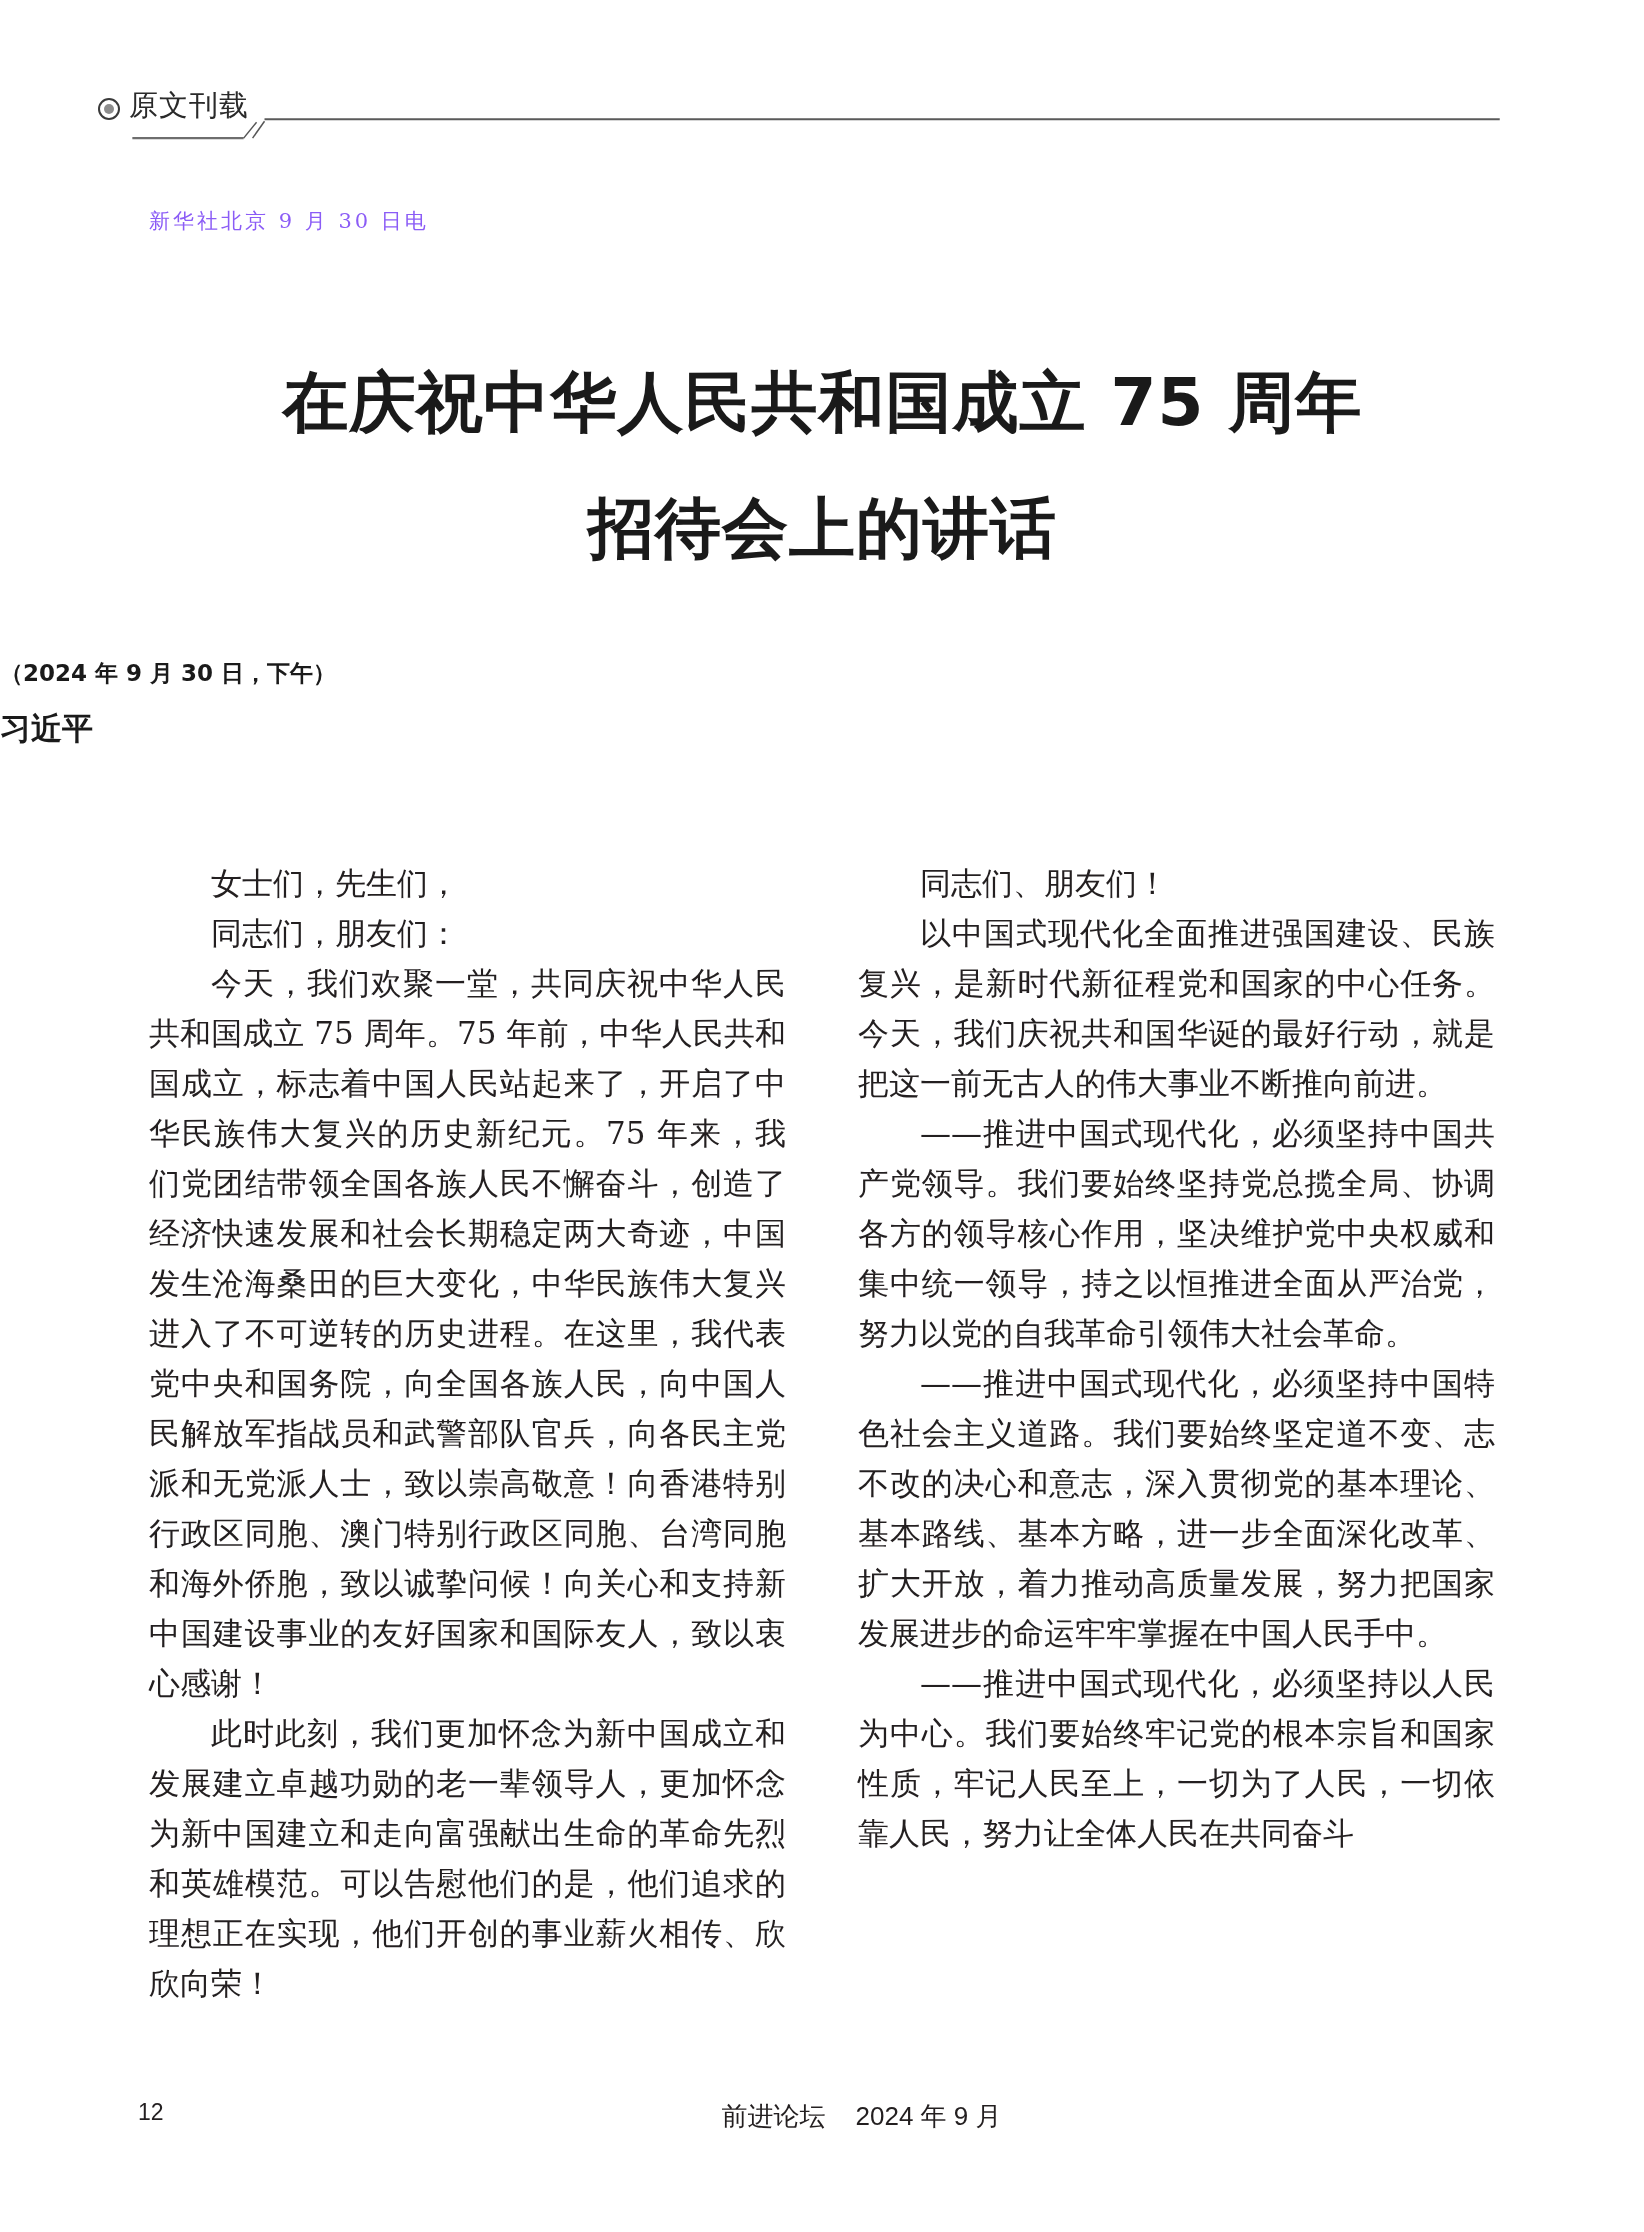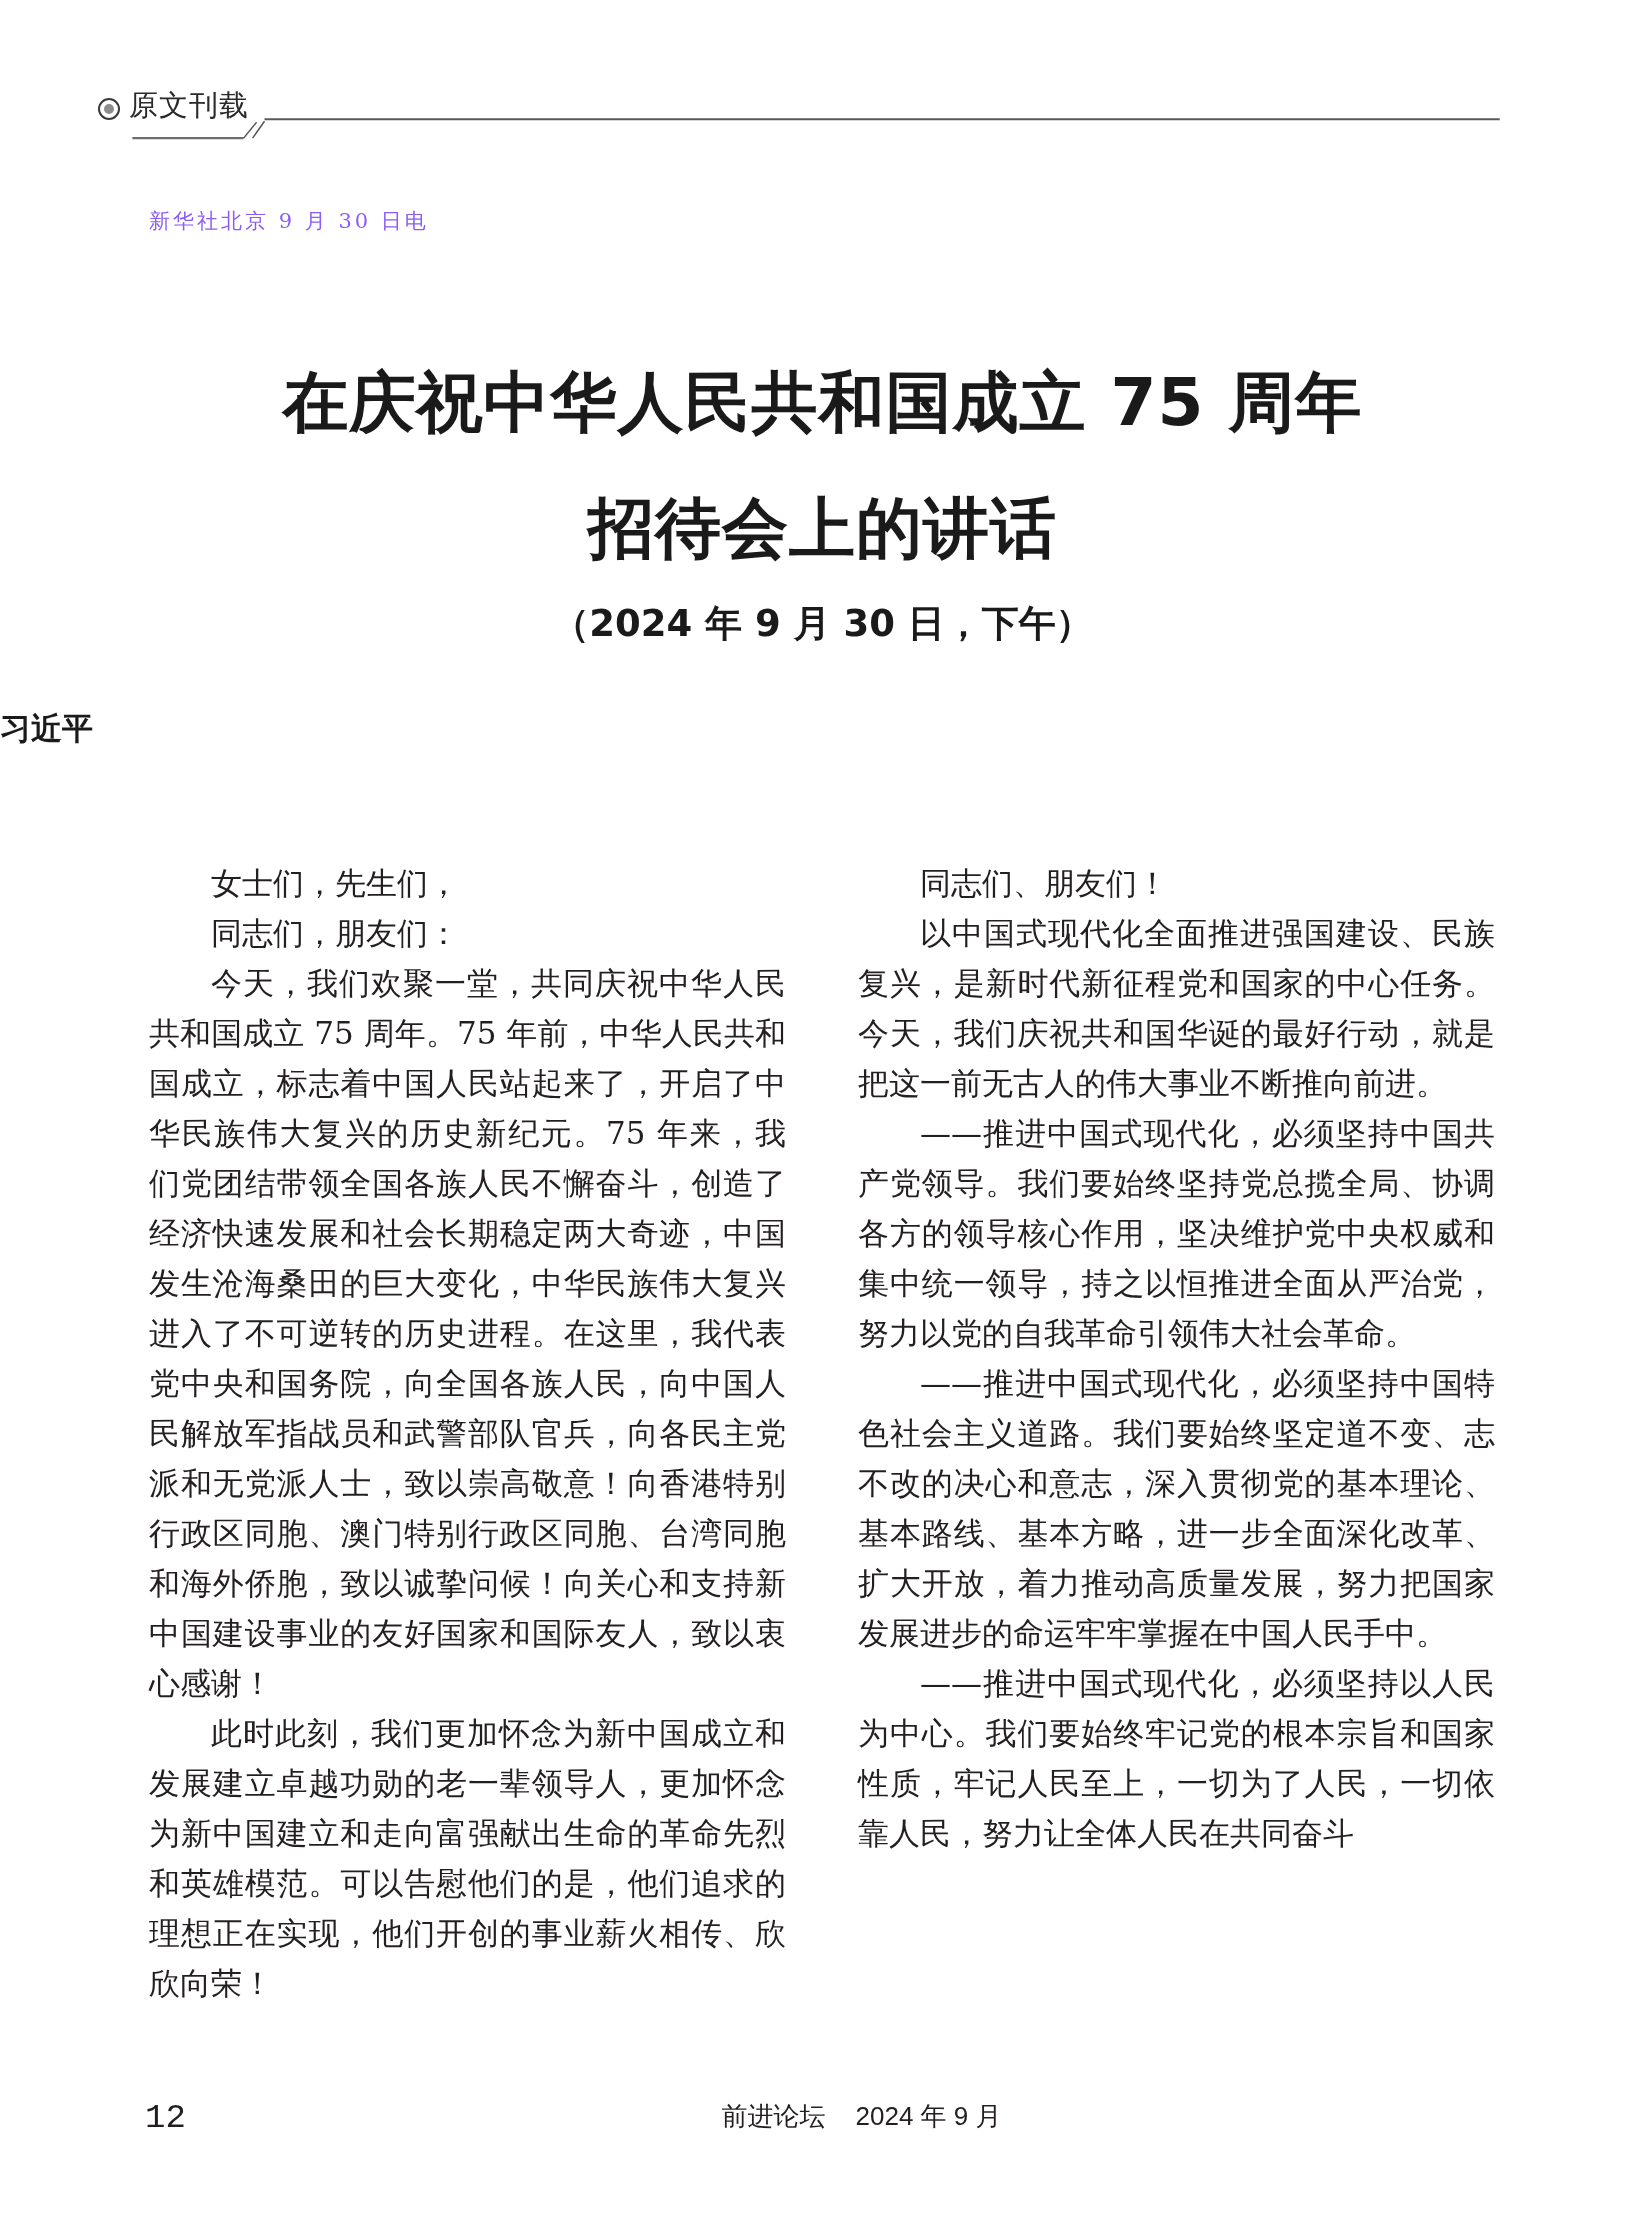--- a/index.html
+++ b/index.html
@@ -28,41 +28,41 @@
     color: #8b5cf6;
   }
   .title {
     position: absolute; left: 0; width: 1645px; text-align: center;
     font-family: "DejaVu Sans", "Liberation Sans", sans-serif; font-weight: bold;
     font-size: 66px; color: #1a1a1a; letter-spacing: 1px;
   }
   .title.l1 { top: 358px; }
   .title.l2 { top: 468px; margin-top: 16px; }
   .subtitle {
-    position: absolute; left: 0; width: 1645px; text-align: center; top: 599px;
+    position: absolute; left: 0; width: 1645px; top: 658px;
     font-family: "DejaVu Sans", "Liberation Sans", sans-serif; font-weight: bold;
-    font-size: 37px; color: #1a1a1a;
+    font-size: 23px; color: #1a1a1a;
   }
   .author {
     position: absolute; left: 0; width: 1645px; text-align: left; top: 708px;
     font-family: "DejaVu Sans", "Liberation Sans", sans-serif; font-weight: bold;
     font-size: 31px; color: #1a1a1a;
   }
   .col {
     position: absolute; top: 858px; width: 637px;
     font-size: 31px; line-height: 50px; color: #231f20;
     text-align: justify;
   }
   .col.left { left: 149px; }
   .col.right { left: 858px; }
   .col p { margin: 0; text-indent: 2em; }
 
   .footer-page {
-    position: absolute; left: 145px; top: 2099px; font-size: 34px;
-    font-family: Liberation Mono, monospace; color: #231f20;
+    position: absolute; left: 138px; top: 2099px; font-size: 23px;
+    font-family: Liberation Sans, sans-serif; color: #231f20;
   }
   .footer-journal {
     position: absolute; left: 0; width: 1645px; text-align: center; top: 2099px; font-size: 26px;
     font-family: "Liberation Sans", "DejaVu Sans", sans-serif; color: #231f20; padding-left: 39px;
   }
   .footer-journal span + span { margin-left: 30px; }
 </style>
 </head>
 <body>
 

